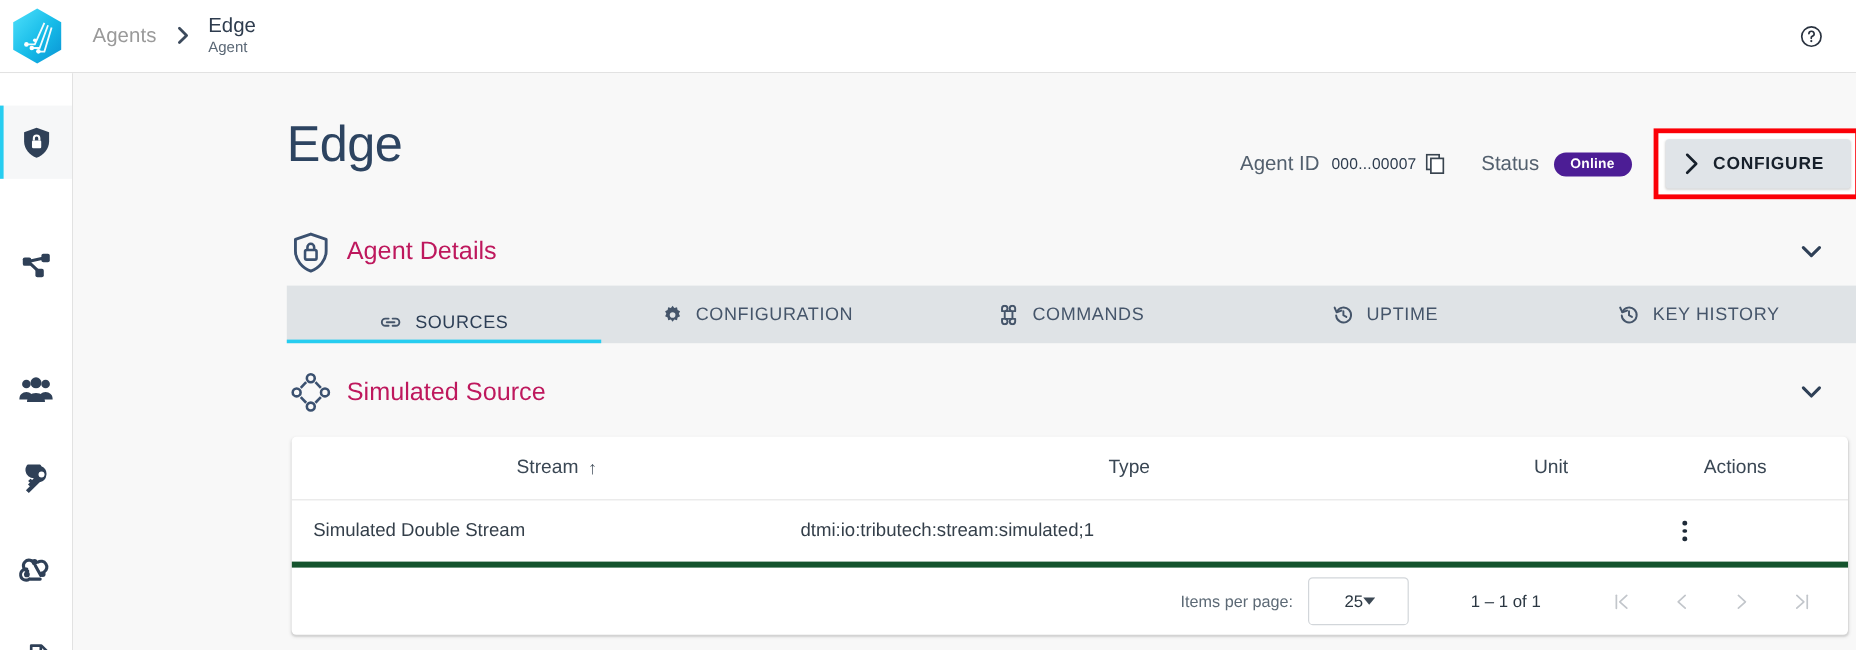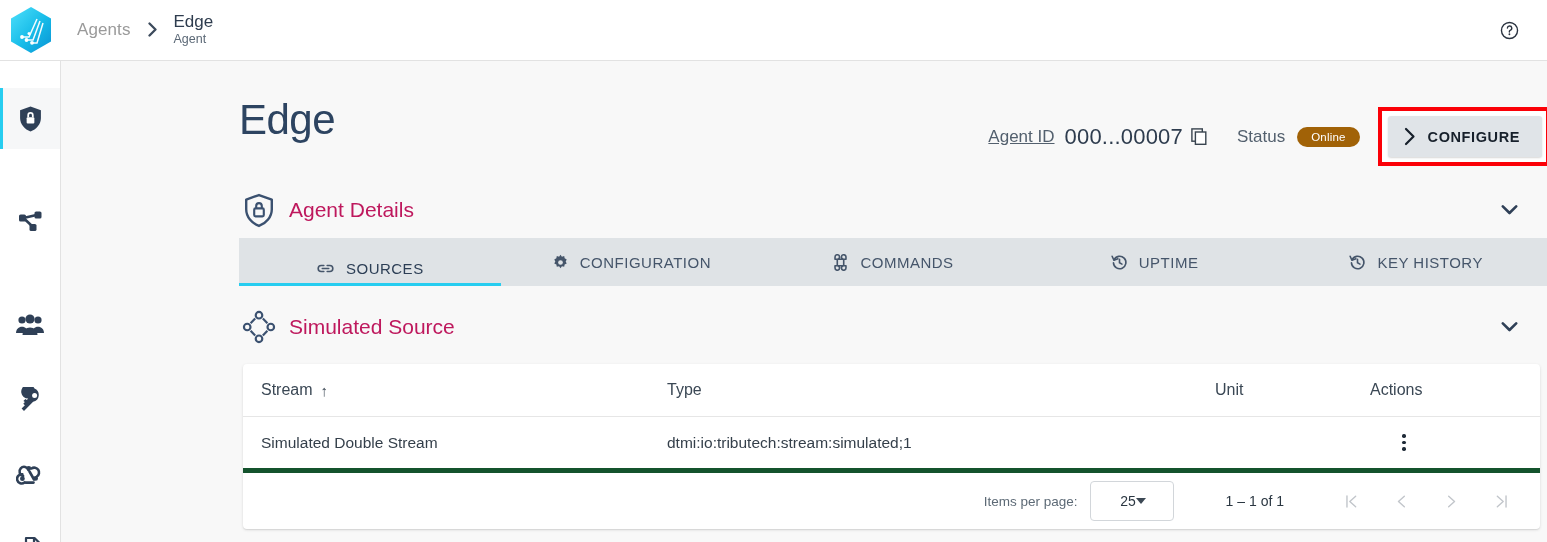--- a/index.html
+++ b/index.html
@@ -62,26 +62,26 @@
   .page-head {
     position: absolute; left: 178px; top: 38px; right: 0; height: 70px;
   }
   .page-title {
     font-size: 42px; font-weight: 400; color: #2d4461; letter-spacing: -.5px;
     line-height: 1;
   }
   .head-right {
     position: absolute; right: 7px; top: 8px; display: flex; align-items: center;
   }
-  .agent-id-label { font-size: 17px; color: #53606e; margin-right: 10px; text-decoration: underline; }
-  .agent-id-value { font-size: 22px; color: #2e3c4e; letter-spacing: .2px; }
+  .agent-id-label { font-size: 17px; color: #53606e; margin-right: 10px; }
+  .agent-id-value { font-size: 13px; color: #2e3c4e; letter-spacing: .2px; }
   .copy-icon { margin-left: 8px; display: flex; align-items: center; cursor: pointer; }
   .status-label { font-size: 17px; color: #53606e; margin-left: 30px; margin-right: 12px; }
   .status-pill {
-    background: #a16207; color: #ffffff; font-size: 11.5px; font-weight: normal;
+    background: #4c1d95; color: #ffffff; font-size: 11.5px; font-weight: bold;
     border-radius: 11px; padding: 4px 14px; letter-spacing: .2px;
   }
   .configure-highlight {
     margin-left: 18px; border: 4px solid #fb0007; padding: 5px 4px 5px 6px;
     display: flex; align-items: center; background: #ffffff;
     margin-right: -10px;
   }
   .configure-btn {
     display: flex; align-items: center; gap: 12px;
     background: #e0e4e8; border: none; border-radius: 3px;
@@ -132,21 +132,21 @@
   .thead, .trow {
     display: flex; align-items: center; padding: 0 18px;
   }
   .thead { height: 53px; border-bottom: 1px solid #e6e6e6; }
   .trow  { height: 56px; border-bottom: 5px solid #14532d; }
   .col-stream { flex: 0 0 406px; }
   .col-type   { flex: 0 0 548px; }
   .col-unit   { flex: 0 0 155px; }
   .col-actions{ flex: 1 1 auto; }
   .th {
-    font-size: 16px; color: #3a4754; display: flex; align-items: center; gap: 8px;
+    font-size: 16px; color: #3a4754; display: flex; align-items: center; gap: 8px; justify-content: center;
   }
   .th.sortable { cursor: pointer; }
   .sort-arrow { font-size: 15px; color: #44505c; }
   .td { font-size: 15.5px; color: #343f4a; }
   .row-menu-wrap { display: flex; justify-content: flex-start; padding-left: 21px; }
   .row-menu {
     width: 26px; height: 30px; display: flex; flex-direction: column;
     align-items: center; justify-content: center; gap: 3px; cursor: pointer;
   }
   .row-menu i { width: 3.4px; height: 3.4px; border-radius: 50%; background: #1f2b38; display: block; }

